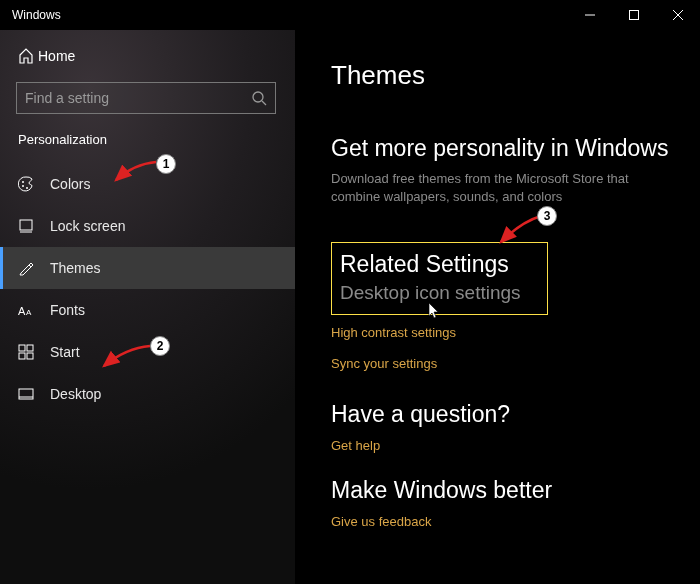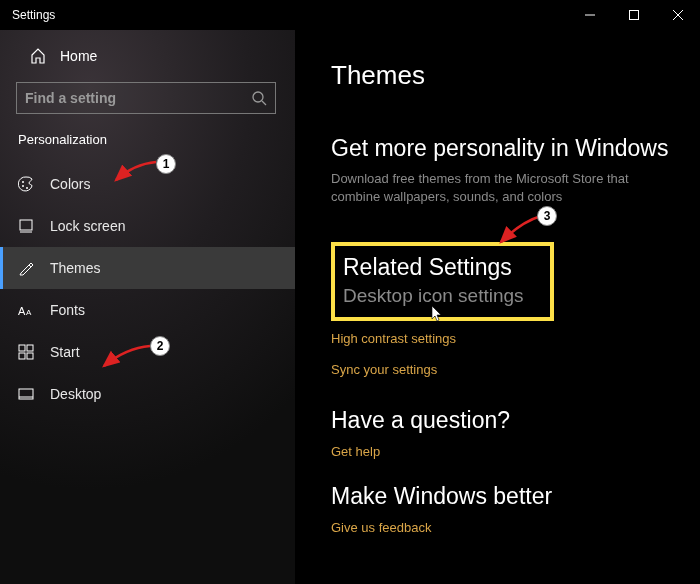--- a/index.html
+++ b/index.html
@@ -10,39 +10,39 @@
   .winbtns { margin-left: auto; display: flex; }
   .winbtn { width: 44px; height: 30px; display: flex; align-items: center; justify-content: center; color: #fff; }
   .winbtn svg { width: 10px; height: 10px; }
   .body { flex: 1; display: flex; min-height: 0; }
   .sidebar {
     width: 295px;
     background: radial-gradient(ellipse 400px 500px at 90px 60px, #3a3338 0%, #201d20 40%, #0e0e0e 80%);
     display: flex; flex-direction: column; padding-top: 6px;
     position: relative;
   }
-  .home { display: flex; align-items: center; height: 40px; padding-left: 30px; gap: 14px; font-size: 14px; }
+  .home { display: flex; align-items: center; height: 40px; padding-left: 18px; gap: 4px; font-size: 14px; }
   .home svg { width: 16px; height: 16px; }
-  .searchwrap { padding: 6px 24px 8px 16px; font-weight: bold; }
+  .searchwrap { padding: 6px 24px 8px 16px; }
   .searchbox {
     width: 260px; height: 32px; border: 1px solid #777; background: rgba(255,255,255,0.02);
     display: flex; align-items: center; padding: 0 8px; color: #aaa; font-size: 14px;
   }
   .searchbox .ph { flex: 1; color: #9a9a9a; }
   .searchbox .sicon { width: 16px; height: 16px; color: #9a9a9a; }
   .cat { font-size: 13px; font-weight: 400; color: #fff; padding: 10px 0 10px 18px; }
   .navlist { display: flex; flex-direction: column; margin-top: 6px; }
   .navitem { display: flex; align-items: center; height: 42px; padding-left: 18px; gap: 16px; font-size: 14px; color: #e8e8e8; }
   .navitem.sel { background: #3a3a3a; border-left: 3px solid #4aa0ff; padding-left: 15px; }
   .navitem .nicon { width: 16px; height: 16px; flex-shrink: 0; }
   .main { flex: 1; background: #000; padding: 30px 0 0 36px; overflow: hidden; position: relative; }
   .page-title { font-size: 26px; font-weight: 400; margin-bottom: 44px; }
   .section-h { font-size: 23px; font-weight: 400; margin-bottom: 8px; }
   .section-sub { font-size: 13px; color: #8a8a8a; line-height: 1.4; max-width: 330px; margin-bottom: 36px; }
-  .related-box { border: 4px solid #fde047; padding: 8px 26px 10px 8px; display: inline-block; margin-bottom: 10px; position: relative; }
+  .related-box { border: 1px solid #fde047; padding: 8px 26px 10px 8px; display: inline-block; margin-bottom: 10px; position: relative; }
   .related-box .section-h { margin-bottom: 4px; }
   .related-link-in { font-size: 19px; color: #8a8a8a; }
   .cursor { position: absolute; left: 94px; bottom: -6px; }
   .linklist { display: flex; flex-direction: column; gap: 16px; margin-bottom: 30px; }
   .link { font-size: 13px; color: #d9a548; }
   .qsection { margin-bottom: 24px; }
   .qsection .section-h { margin-bottom: 10px; }
   
   .badge {
     position: absolute; width: 20px; height: 20px; border-radius: 50%;
@@ -50,21 +50,21 @@
     display: flex; align-items: center; justify-content: center; z-index: 10;
     border: 1px solid #888;
   }
   .arrow { position: absolute; z-index: 9; }
 </style>
 </head>
 <body>
 
 <div class="window">
   <div class="titlebar">
-    <span class="title">Settings</span>
+    <span class="title">Windows</span>
     <div class="winbtns">
       <div class="winbtn">
         <svg viewBox="0 0 10 10">
             <line x1="0" y1="5" x2="10" y2="5" stroke="#fff" stroke-width="1"></line>
           </svg>
       </div>
       <div class="winbtn">
         <svg viewBox="0 0 10 10">
             <rect x="0.5" y="0.5" width="9" height="9" fill="none" stroke="#fff" stroke-width="1"></rect>
           </svg>

